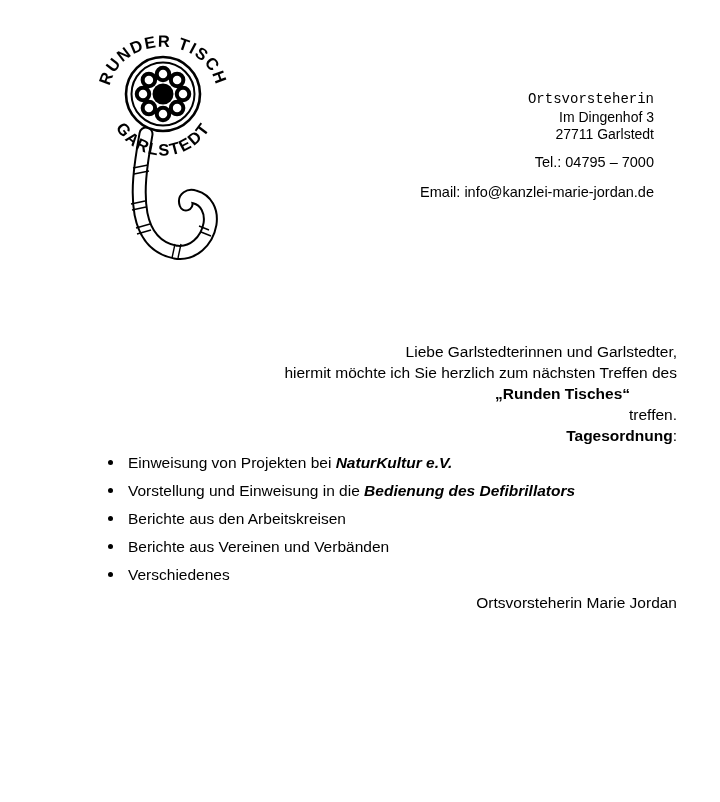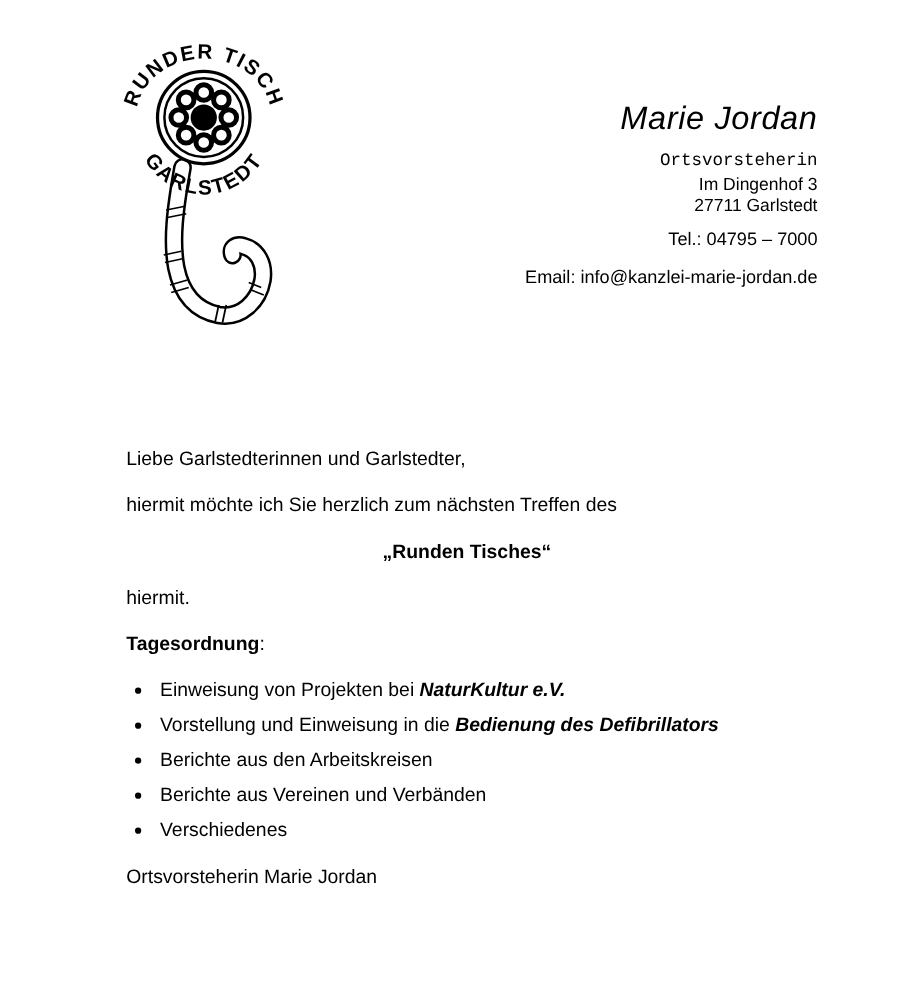--- a/index.html
+++ b/index.html
@@ -55,21 +55,21 @@
 
   
   .letter {
     position: absolute;
     left: 85px;
     top: 341px;
     width: 592px;
     font-size: 15.5px;
     line-height: 21px;
   }
-  .letter p { margin: 16px; padding: 0; }
+  .letter p { margin: 0; padding: 0; text-align: right; }
   .p-salutation { margin: 0; }
   .p-intro      { margin-top: 36px; }
   .p-event      { margin-top: 7px; width: 545px; text-align: center; font-weight: bold; }
   .p-einladen   { margin-top: 6px; }
   .p-meeting    { margin-top: 7px; }
   .p-meeting span { display: block; }
   .p-agenda-h   { margin-top: 22px; }
   .agenda-label { font-weight: bold; }
 
   ul.agenda {
@@ -143,35 +143,34 @@
       <text class="arc-text" text-anchor="middle">
         <textPath href="#arcTop" startOffset="50%">RUNDER TISCH</textPath>
       </text>
       <text class="arc-text" text-anchor="middle">
         <textPath href="#arcBot" startOffset="50%">GARLSTEDT</textPath>
       </text>
     </svg>
   </div>
 
   <div class="contact">
-    <div class="contact-name">Marie Jordan</div>
     <div class="contact-role">Ortsvorsteherin</div>
     <div class="contact-addr">
       <div>Im Dingenhof 3</div>
       <div>27711 Garlstedt</div>
     </div>
     <div class="contact-phone">Tel.: 04795 – 7000</div>
     <div class="contact-email">Email: info@kanzlei-marie-jordan.de</div>
   </div>
 
   <div class="letter">
     <p class="p-salutation">Liebe Garlstedterinnen und Garlstedter,</p>
     <p class="p-intro">hiermit möchte ich Sie herzlich zum nächsten Treffen des</p>
     <p class="p-event">„Runden Tisches“</p>
-    <p class="p-einladen">hiermit.</p>
+    <p class="p-einladen">treffen.</p>
 
     <p class="p-agenda-h"><span class="agenda-label">Tagesordnung</span><span>:</span></p>
 
     <ul class="agenda">
       <li><span>Einweisung von Projekten bei </span><span class="em-seg">NaturKultur e.V.</span><span class="post-seg"></span></li>
       <li><span>Vorstellung und Einweisung in die </span><span class="em-seg">Bedienung des Defibrillators</span></li>
       <li><span>Berichte aus den Arbeitskreisen</span><span class="em-seg"></span><span class="post-seg"></span></li>
       <li><span>Berichte aus Vereinen und Verbänden</span><span class="em-seg"></span><span class="post-seg"></span></li>
       <li><span>Verschiedenes</span><span class="em-seg"></span><span class="post-seg"></span></li>
     </ul>

